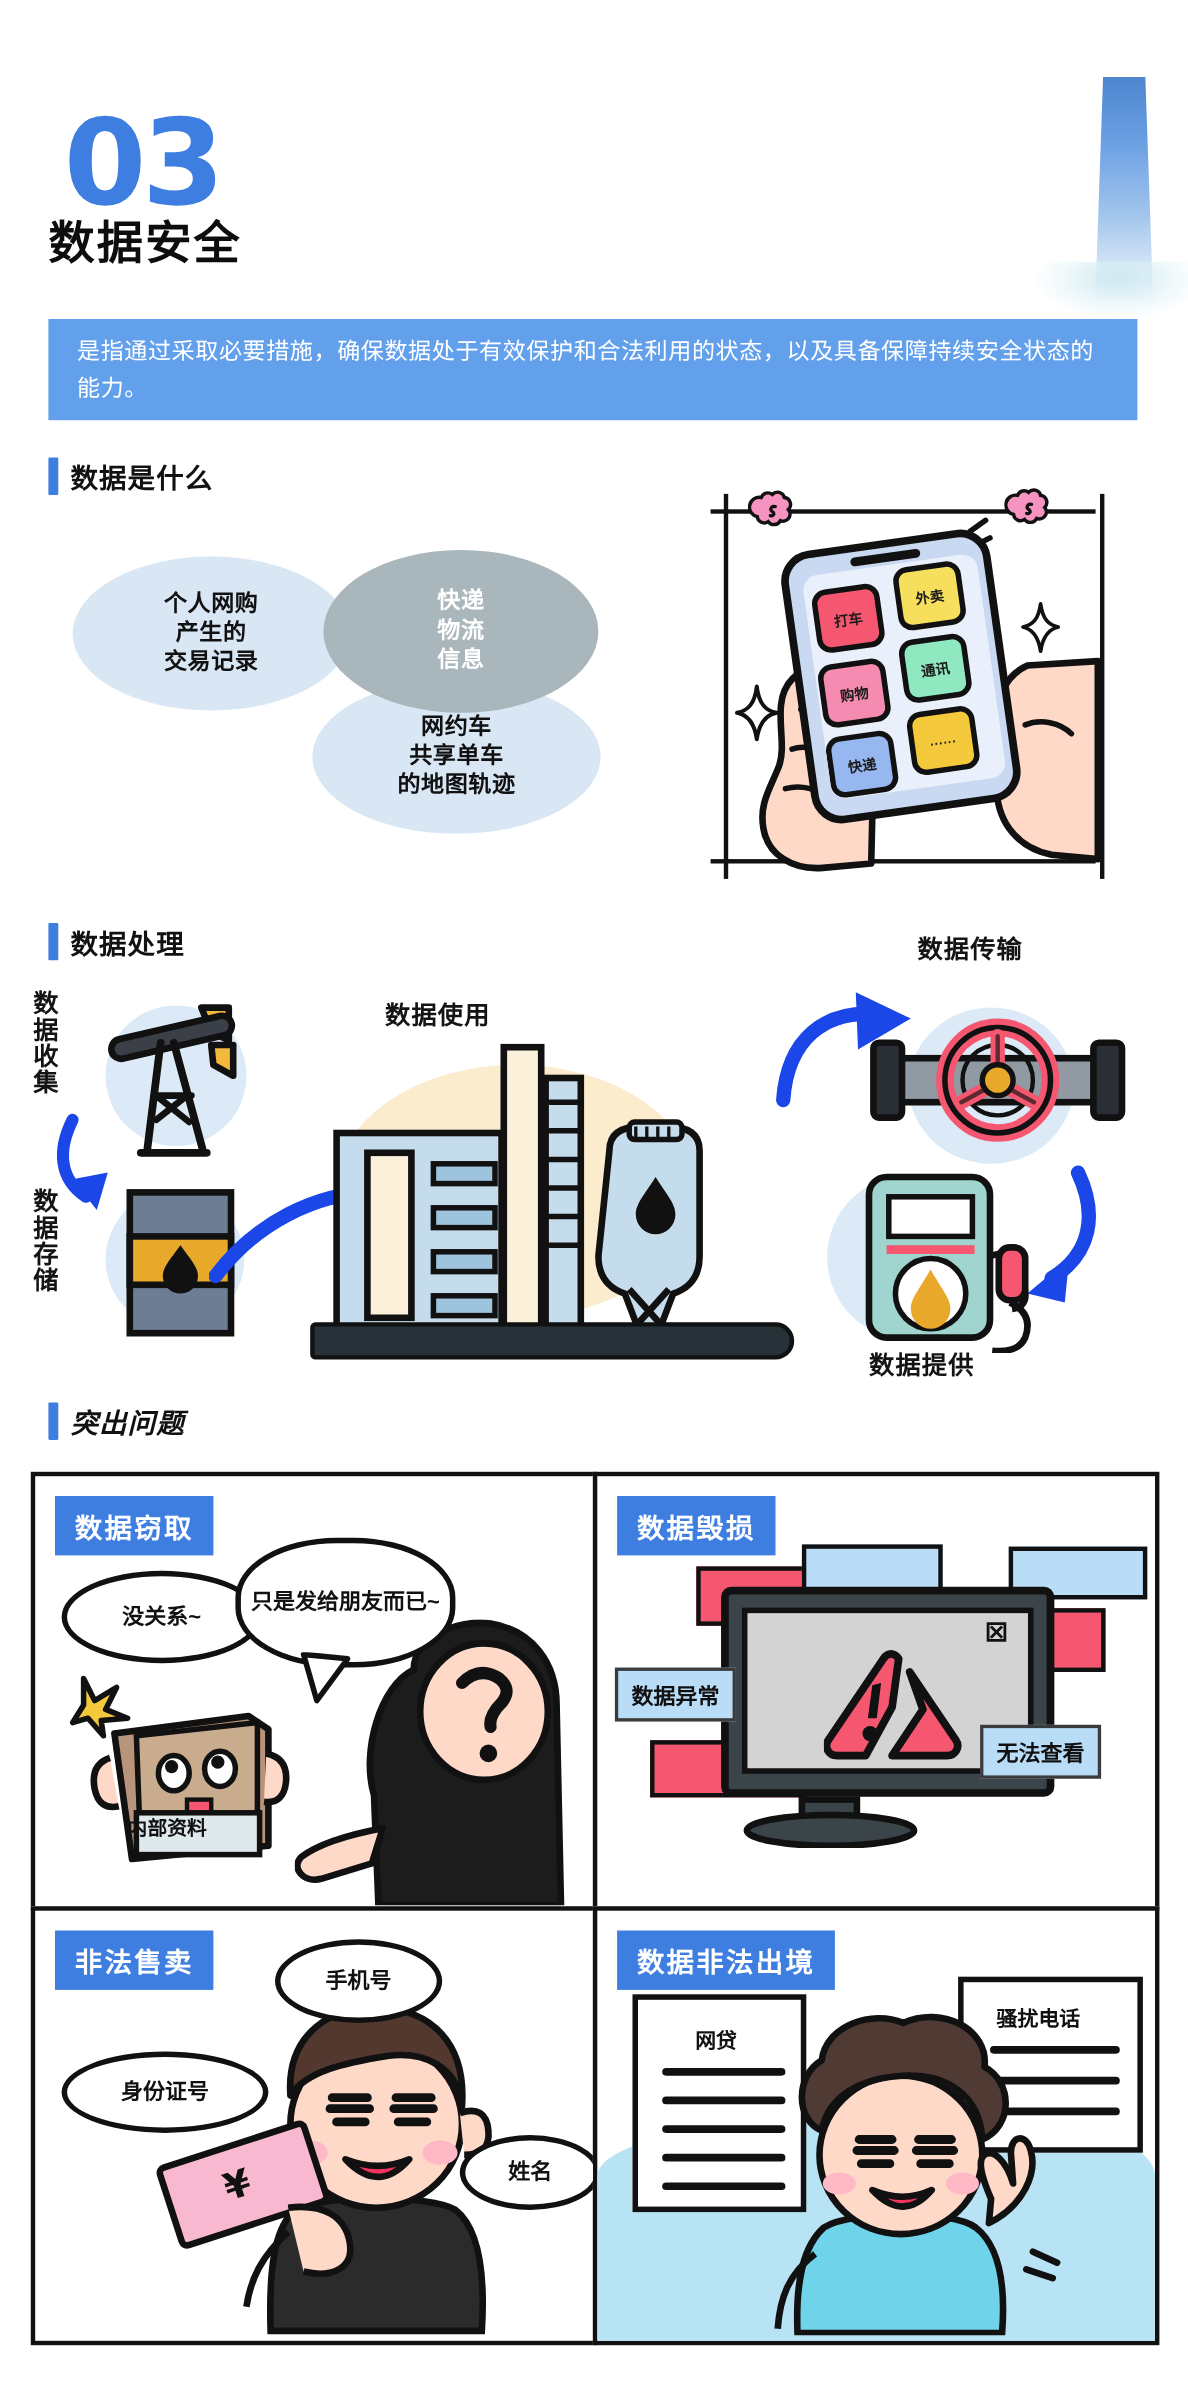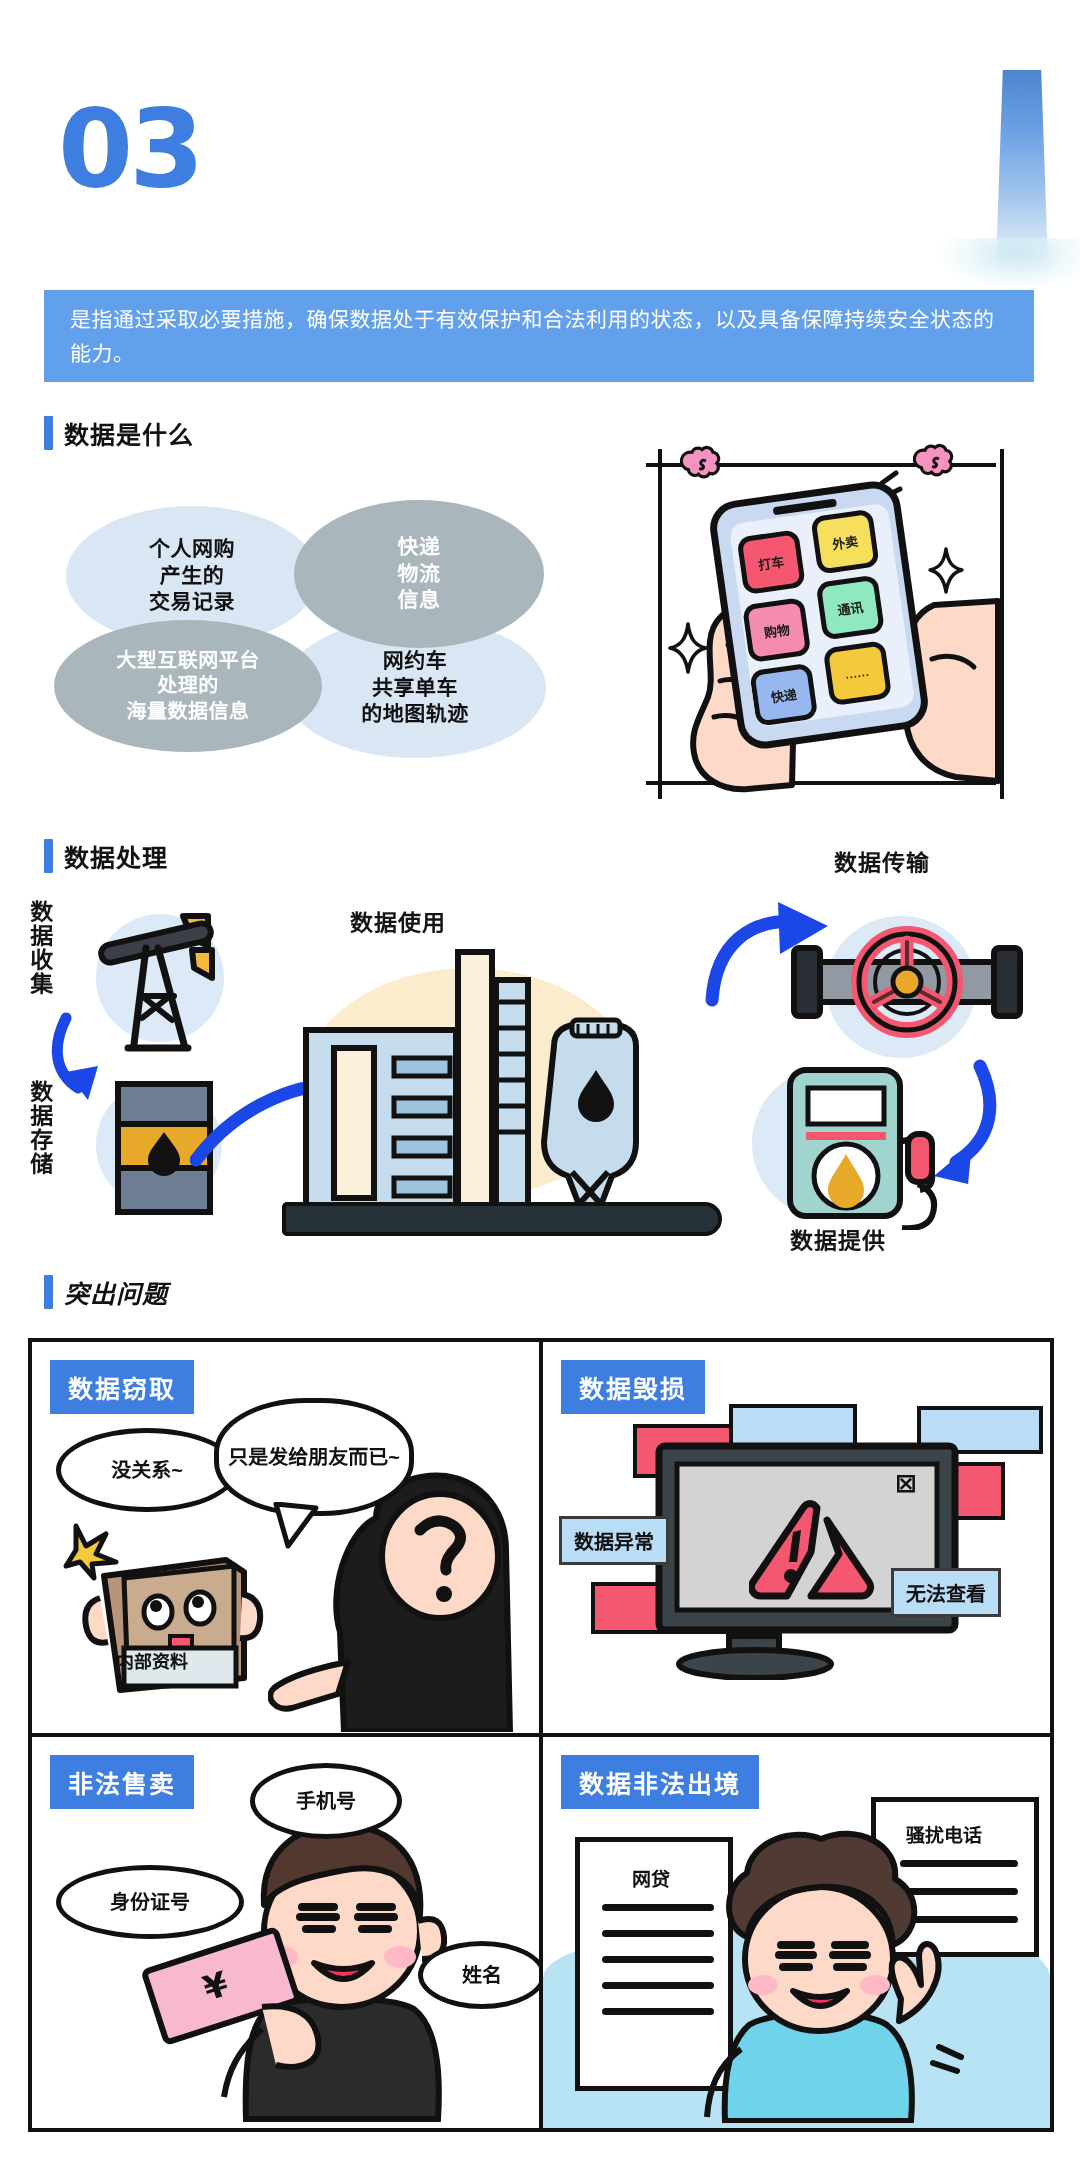--- a/index.html
+++ b/index.html
@@ -102,43 +102,39 @@
   .doclabel { position:absolute; font-size:19px; font-weight:700; color:#111; z-index:4; }
 </style>
 </head>
 <body>
 
 <div class="page">
 
   <div class="skyline"></div>
   <div class="skyline-glow"></div>
   <div class="num">03</div>
+  <div class="maintitle">数据安全</div>
 
   <div class="lead">是指通过采取必要措施，确保数据处于有效保护和合法利用的状态，以及具备保障持续安全状态的能力。</div>
 
   <div class="sec-h" style="left:44px; top:415px;">
     <div class="bar"></div>
     <div class="txt">数据是什么</div>
   </div>
 
   <div class="bubbles">
     <div class="bub b1">
       <span style="white-space:pre-line">个人网购
 产生的
 交易记录</span>
     </div>
     <div class="bub b2">
       <span style="white-space:pre-line">快递
 物流
 信息</span>
-    </div>
-    <div class="bub b3">
-      <span style="white-space:pre-line">大型互联网平台
-处理的
-海量数据信息</span>
     </div>
     <div class="bub b4">
       <span style="white-space:pre-line">网约车
 共享单车
 的地图轨迹</span>
     </div>
   </div>
 
   <div class="phone-box">
 
@@ -411,21 +407,21 @@
         <text x="66" y="86" font-size="34" font-weight="800" fill="#111" font-family="DejaVu Sans, sans-serif" transform="rotate(-18 66 86)">¥</text>
         <path d="M120 92 C152 88 172 100 176 124 C180 148 158 156 134 150" fill="#ffd9c8" stroke="#111" stroke-width="6"></path>
       </svg>
     </div>
 
     <div class="panel">
       <div class="ptag">数据非法出境</div>
 
       <div style="position:absolute; left:0; bottom:0; width:100%; height:210px; background:#b7e3f5; border-radius:60% 40% 0 0 / 60px 60px 0 0; z-index:1;"></div>
 
-      <div class="docbox" style="left:32px; top:100px; width:158px; height:254px;">
+      <div class="docbox" style="left:32px; top:76px; width:158px; height:198px;">
         <div class="doclabel" style="left:52px; top:22px;">网贷</div>
         <div class="docline" style="left:22px; top:62px; width:112px;"></div>
         <div class="docline" style="left:22px; top:88px; width:112px;"></div>
         <div class="docline" style="left:22px; top:114px; width:112px;"></div>
         <div class="docline" style="left:22px; top:140px; width:112px;"></div>
         <div class="docline" style="left:22px; top:166px; width:112px;"></div>
       </div>
 
       <div class="docbox" style="left:328px; top:60px; width:168px; height:160px;">
         <div class="doclabel" style="left:30px; top:18px;">骚扰电话</div>

